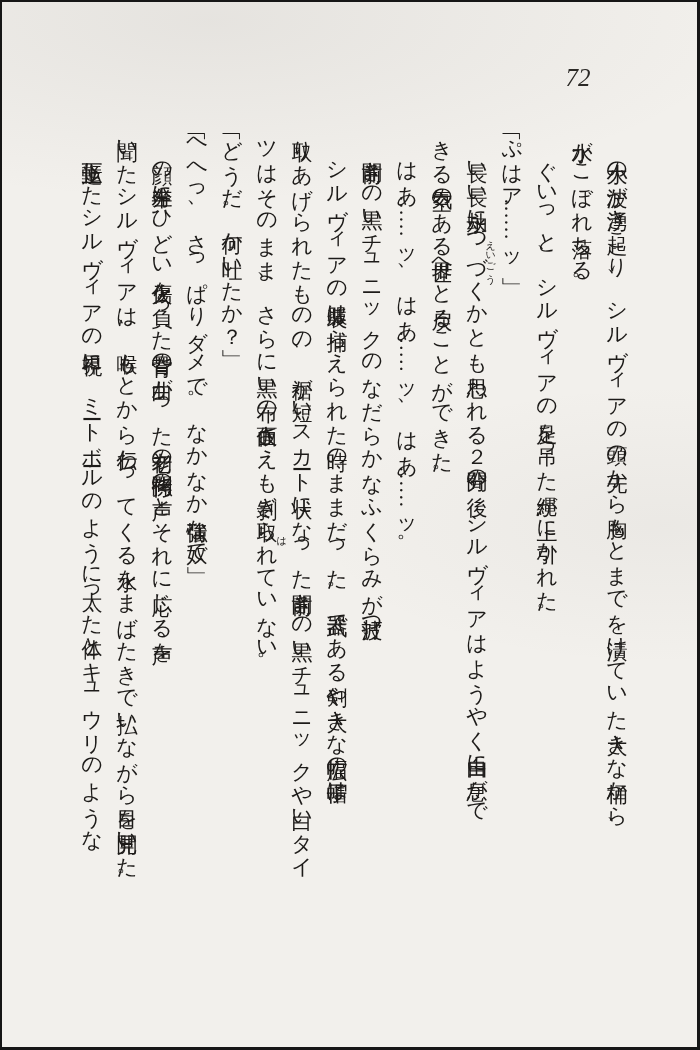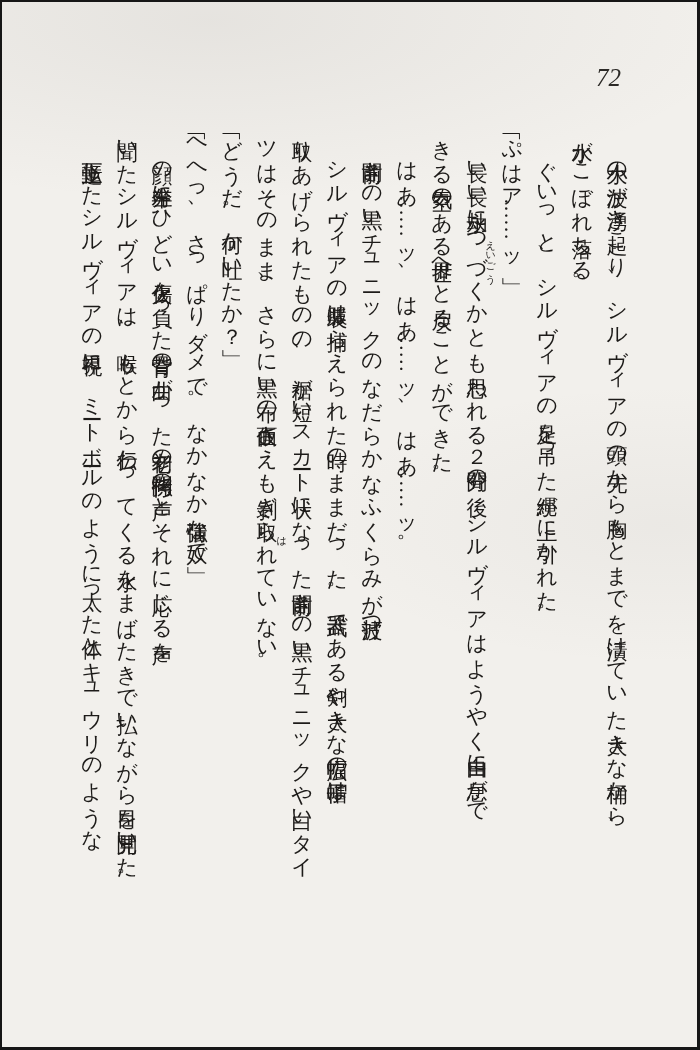--- a/index.html
+++ b/index.html
@@ -27,23 +27,23 @@
     inset: 0;
     box-sizing: border-box;
     border-style: solid;
     border-color: var(--frame);
     border-width: 2px 3px 3px 2px;
     pointer-events: none;
   }
   .page-number {
     position: absolute;
     top: 64px;
-    left: 596px;
+    left: 556px;
     width: 44px;
-    text-align: left;
+    text-align: center;
     font-style: italic;
     font-size: 25px;
     color: #2b2926;
   }
   .vtext {
     position: absolute;
     top: 126px;
     right: 66px;
     height: 862px;
     writing-mode: vertical-rl;

